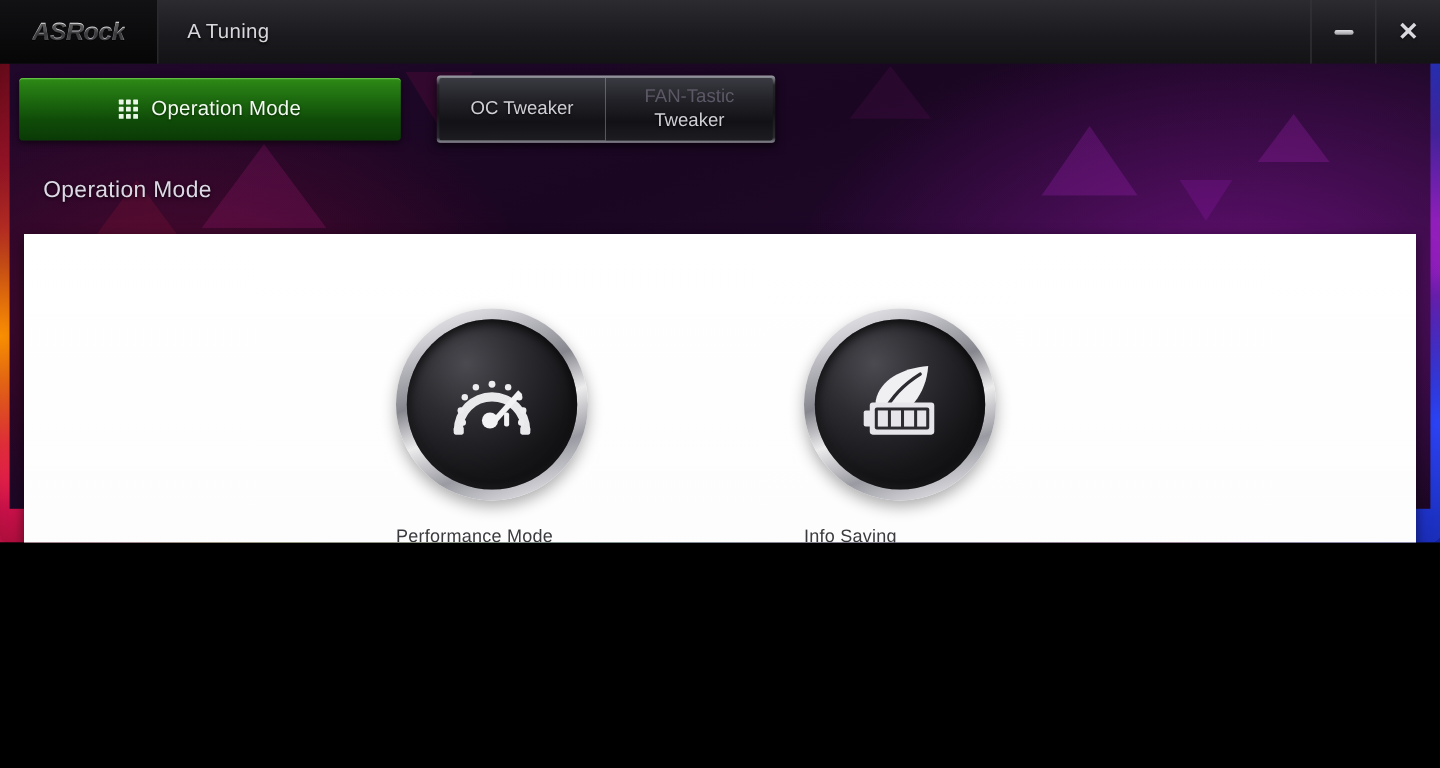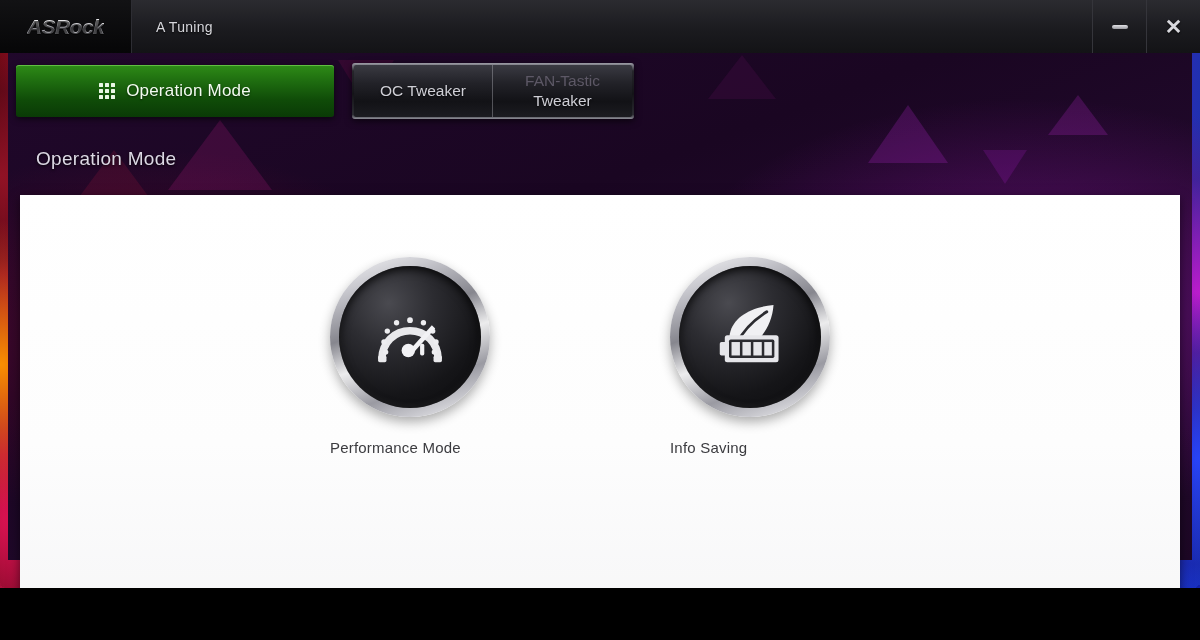--- a/index.html
+++ b/index.html
@@ -6,21 +6,21 @@
   html, body {
     width: 1200px; height: 640px;
     overflow: hidden;
     font-family: "Liberation Sans", sans-serif;
     background: #000;
   }
 
   #app {
     position: relative;
     width: 1200px;
-    height: 588px;
+    height: 452px;
     overflow: hidden;
   }
 
   
   .rim {
     position: absolute;
     inset: 0;
     background:
       
       radial-gradient(ellipse 260px 200px at 0% 62%, rgba(255,150,0,.95) 0%, rgba(255,80,40,.45) 45%, rgba(0,0,0,0) 72%),
@@ -87,21 +87,21 @@
     -webkit-background-clip: text;
     background-clip: text;
     color: transparent;
     text-shadow: 0 1px 0 rgba(0,0,0,.6);
   }
   .app-title {
     flex: 1;
     display: flex; align-items: center;
     padding-left: 24px;
     color: #d7d7dc;
-    font-size: 14px;
+    font-size: 17px;
     letter-spacing: .3px;
     text-shadow: 0 1px 2px rgba(0,0,0,.8);
   }
   .winbtns { display: flex; align-items: stretch; }
   .winbtn {
     width: 54px;
     display: flex; align-items: center; justify-content: center;
     border-left: 1px solid #35353b;
     color: #c9c9cf;
   }
@@ -134,21 +134,21 @@
     grid-template-rows: repeat(3, 4px);
     gap: 2px;
   }
   .grid-icon i { display: block; width: 4px; height: 4px; background: #eaf7e6; border-radius: .5px; }
   .op-tab-label {
     color: #f2fbf0; font-size: 17px; letter-spacing: .2px;
     text-shadow: 0 1px 2px rgba(0,0,0,.55);
   }
 
   .tabgroup {
-    margin-left: 18px;
+    margin-left: 30px;
     height: 56px;
     display: flex;
     border-radius: 3px;
     background: linear-gradient(180deg, #9d9da6 0%, #6a6a73 6%, #26262b 14%, #141418 55%, #2a2a30 92%, #8f8f98 100%);
     padding: 2px;
     box-shadow: 0 2px 7px rgba(0,0,0,.65);
   }
   .tab {
     width: 139px;
     display: flex; align-items: center; justify-content: center;

